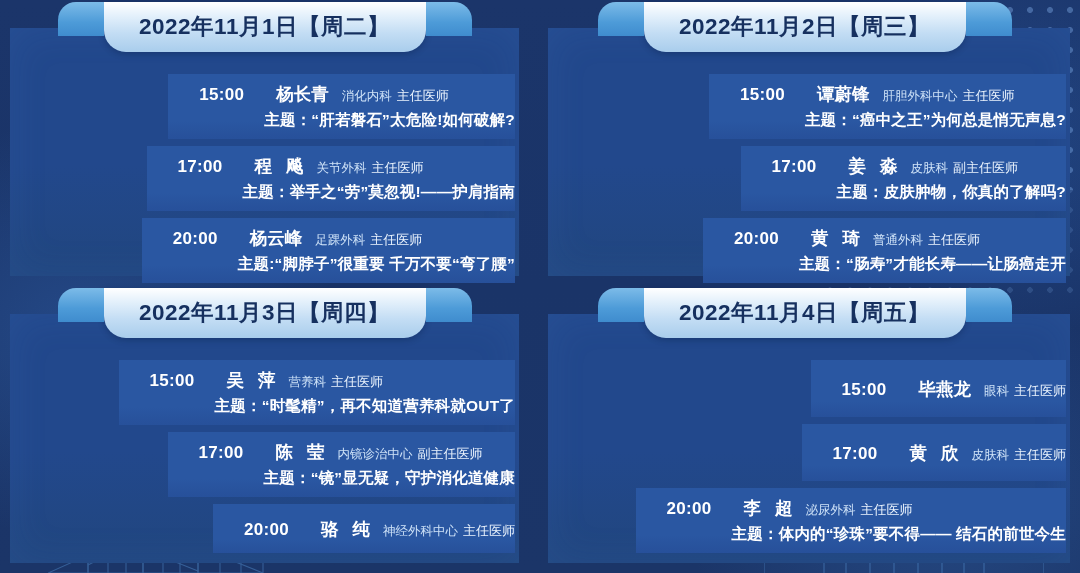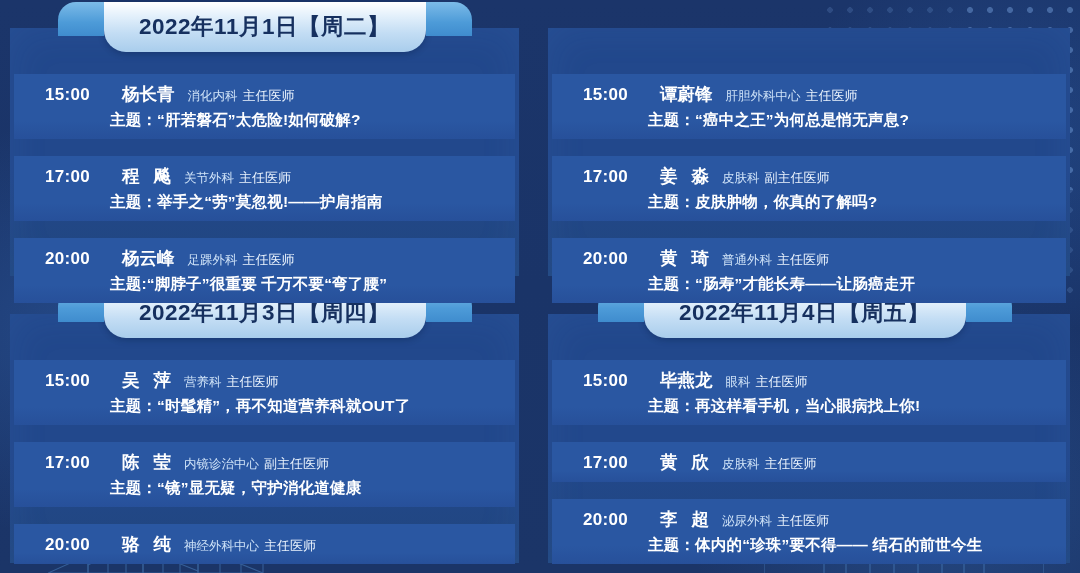--- a/index.html
+++ b/index.html
@@ -122,22 +122,23 @@
   .ear.right { right:-46px; border-radius:0 18px 0 0; }
 
   
   .sessions {
     position:absolute;
     left:0; right:0;
     top:62px; bottom:8px;
     padding:12px 14px;
     display:flex;
     flex-direction:column;
-    gap:17px;
+    gap:7px;
     z-index:6;
+    align-items:flex-end;
   }
   .session {
     flex:1;
     background:linear-gradient(180deg,#2a57a2 0%,#2a57a2 72%,#27509a 100%);
     padding:8px 0 8px 0;
     display:flex;
     flex-direction:column;
     justify-content:center;
   }
 
@@ -290,20 +291,27 @@
             <span class="dept">足踝外科</span>
             <span class="rank">主任医师</span>
           </div>
           <div class="line2">主题:“脚脖子”很重要 千万不要“弯了腰”</div>
         </div>
       </div>
     </div>
 
     <div class="day-card c2">
       <div class="card-body"></div>
+      <div class="banner-wrap">
+        <div class="banner">
+          <span class="ear left"></span>
+          <span class="ear right"></span>
+          <span class="banner-text">2022年11月2日【周三】</span>
+        </div>
+      </div>
       <div class="sessions">
         <div class="session">
           <div class="line1">
             <span class="time">15:00</span>
             <span class="name">谭蔚锋</span>
             <span class="dept">肝胆外科中心</span>
             <span class="rank">主任医师</span>
           </div>
           <div class="line2">主题：“癌中之王”为何总是悄无声息?</div>
         </div>
@@ -377,21 +385,20 @@
         </div>
       </div>
       <div class="sessions">
         <div class="session">
           <div class="line1">
             <span class="time">15:00</span>
             <span class="name">毕燕龙</span>
             <span class="dept">眼科</span>
             <span class="rank">主任医师</span>
           </div>
-          <div class="line2">主题：再这样看手机，当心眼病找上你!</div>
         </div>
         <div class="session">
           <div class="line1">
             <span class="time">17:00</span>
             <span class="name sparse">黄欣</span>
             <span class="dept">皮肤科</span>
             <span class="rank">主任医师</span>
           </div>
         </div>
         <div class="session">

